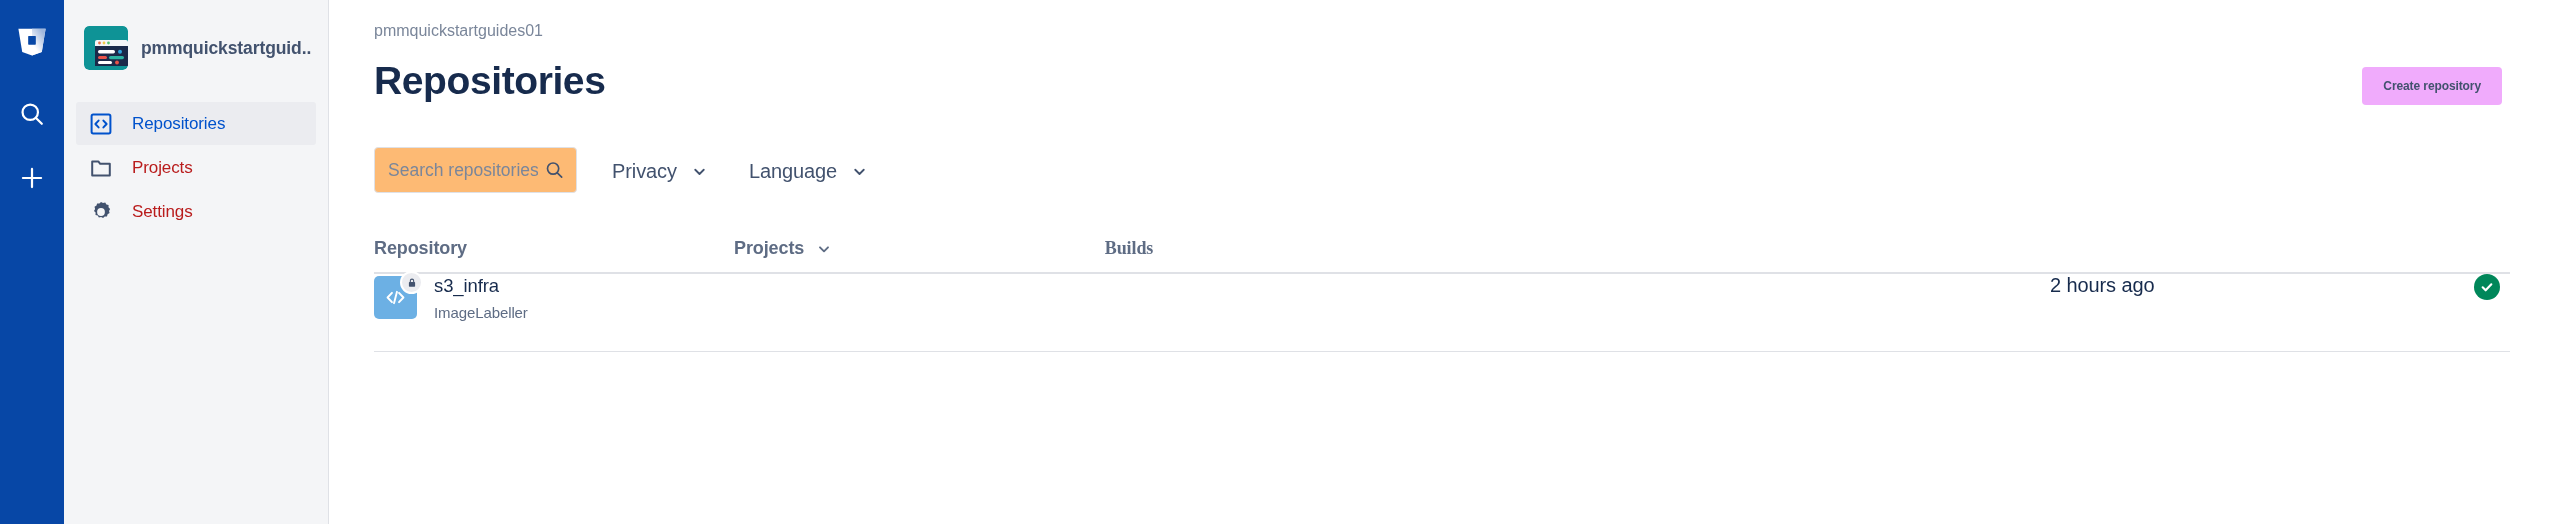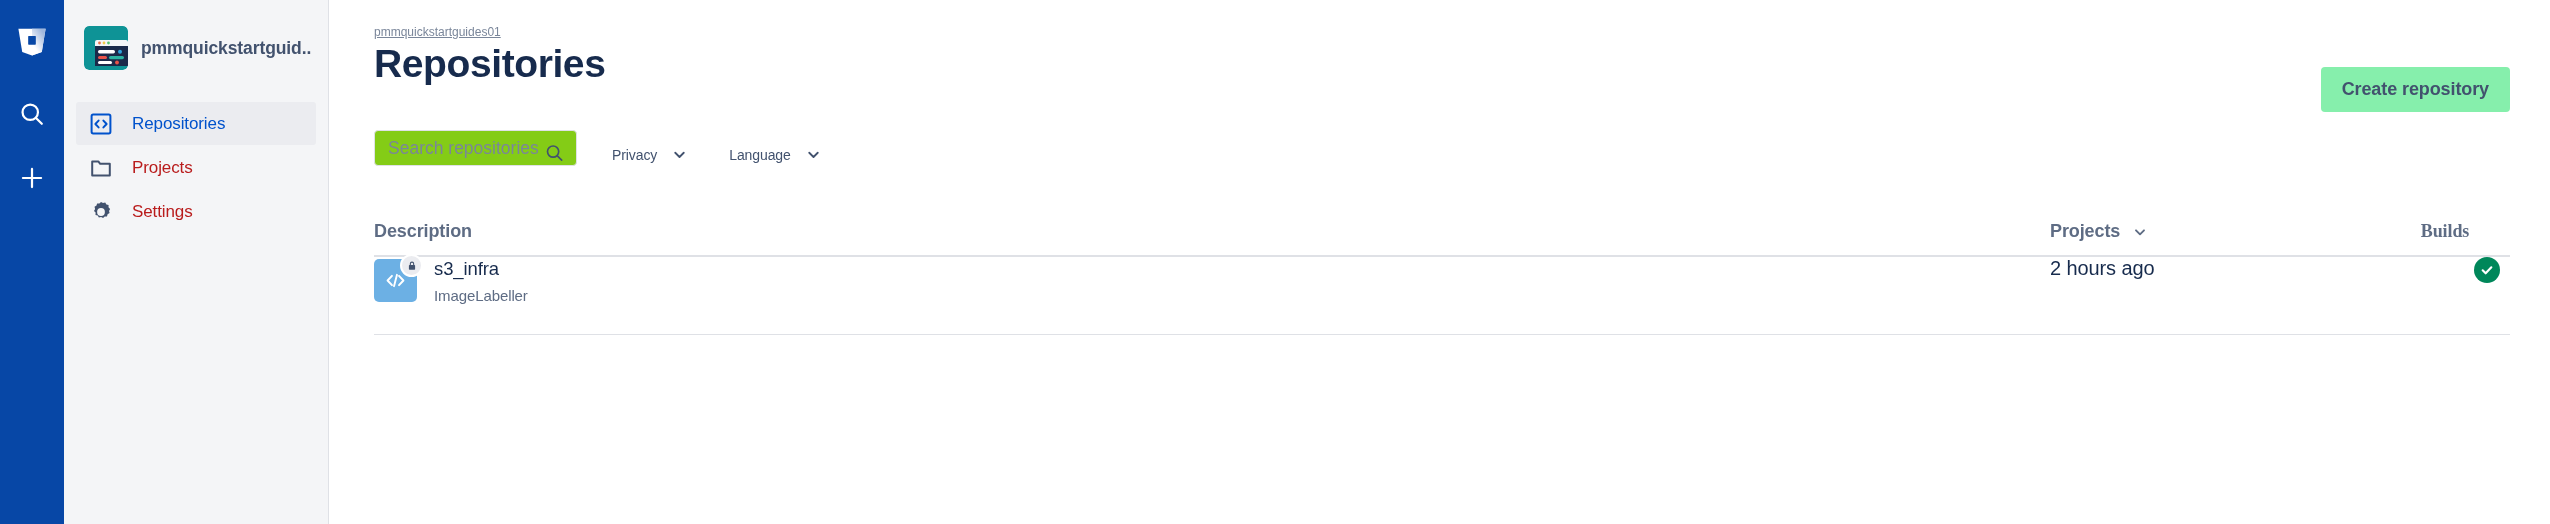--- a/index.html
+++ b/index.html
@@ -96,65 +96,64 @@
 
   
   .main {
     flex: 1;
     height: 524px;
     padding: 22px 40px 0 45px;
     position: relative;
     min-width: 0;
   }
   .breadcrumb {
-    font-size: 12px;
+    font-size: 16px;
     color: #7A869A;
-    text-decoration: underline;
     cursor: pointer;
     display: inline-block;
-    margin-bottom: 1px;
+    margin-bottom: 17px;
   }
   .page-title {
     font-size: 39px;
     font-weight: 700;
     color: #172B4D;
     letter-spacing: -0.4px;
     margin-top: 2px;
   }
   .create-btn {
     position: absolute;
     top: 67px;
-    right: 40px;
-    background: #86efac;
+    right: 48px;
+    background: #f0abfc;
     border: none;
     border-radius: 4px;
     color: #42526E;
-    font-size: 18px;
+    font-size: 12px;
     font-weight: 700;
     font-family: "Liberation Sans", sans-serif;
     padding: 12px 21px;
     cursor: pointer;
     letter-spacing: -0.1px;
   }
 
   
   .filters {
     display: flex;
     align-items: center;
     margin-top: 44px;
   }
   .search-box {
     position: relative;
     width: 203px;
     height: 49px;
   }
   .search-input {
     width: 203px;
-    height: 36px;
-    background: #84cc16;
+    height: 46px;
+    background: #fdba74;
     border: 1px solid #DFE1E6;
     border-radius: 4px;
     font-size: 17.5px;
     font-family: "Liberation Sans", sans-serif;
     color: #172B4D;
     padding: 0 38px 0 13px;
     outline: none;
   }
   .search-input::placeholder { color: #7A869A; }
   .search-ico {
@@ -164,21 +163,21 @@
     pointer-events: none;
   }
   .filter-drop {
     display: flex;
     align-items: center;
     margin-left: 29px;
     cursor: pointer;
     padding: 8px 6px;
   }
   .filter-drop .fd-label {
-    font-size: 14px;
+    font-size: 20px;
     color: #42526E;
     letter-spacing: -0.1px;
   }
   .fd-chev { margin-left: 14px; display: flex; align-items: center; }
 
   
   .table { margin-top: 42px; width: 100%; }
   .thead {
     display: flex;
     align-items: flex-end;
@@ -391,21 +390,21 @@
           </svg>
         </span>
       </div>
 
     </div>
 
     
     <div class="table">
 
       <div class="thead">
-        <div class="th col-desc">Description</div>
+        <div class="th col-repo">Repository</div>
         <div class="col-upd">
           <span class="th">Projects</span>
           <span class="sort-chev">
             <svg width="16" height="16" viewBox="0 0 24 24" fill="none" stroke="#5E6C84" stroke-width="2.8" stroke-linecap="round" stroke-linejoin="round">
               <polyline points="6,9.5 12,15.5 18,9.5"></polyline>
             </svg>
           </span>
         </div>
         <div class="th col-build">Builds</div>
       </div>

